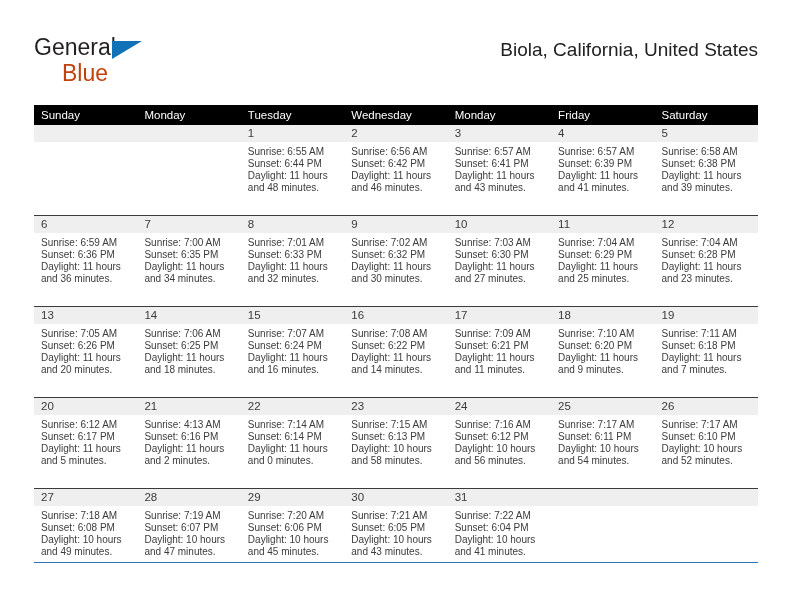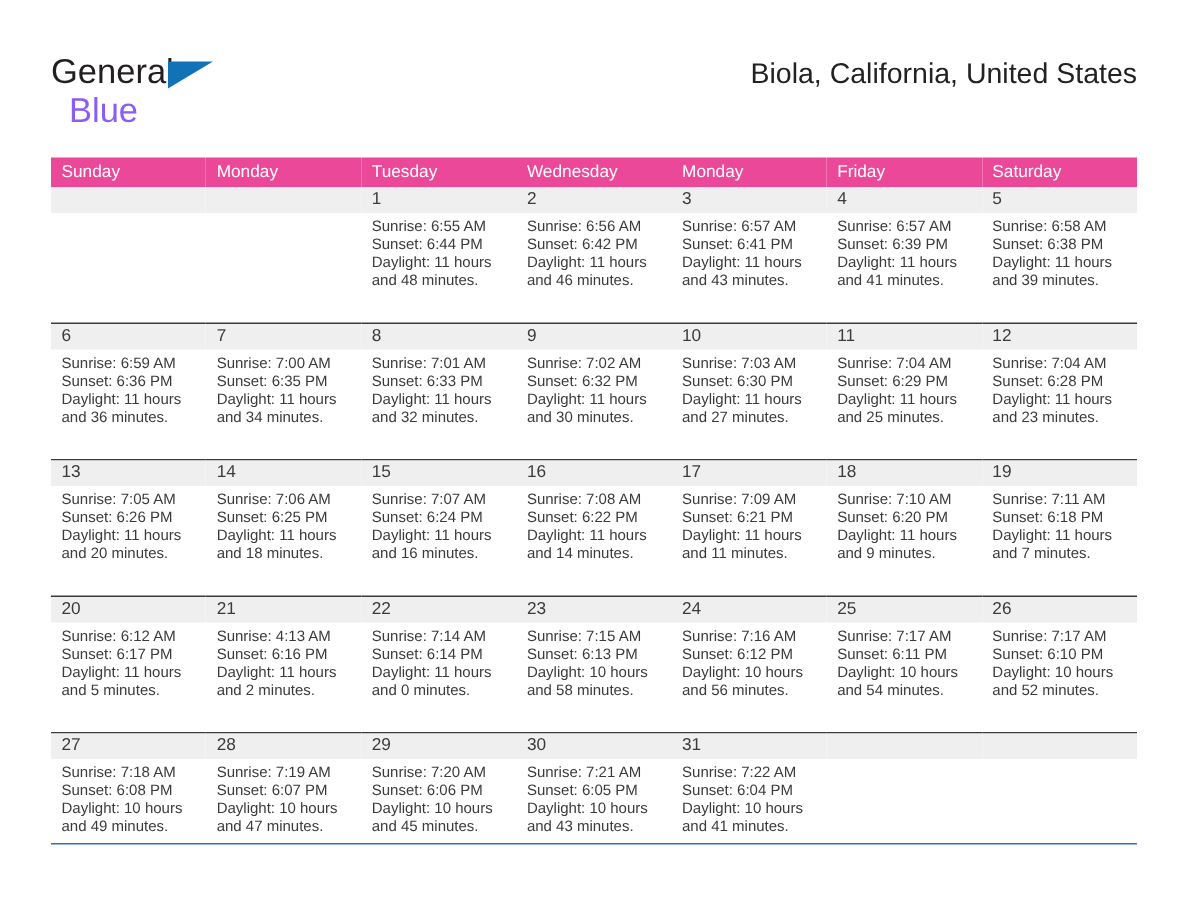--- a/index.html
+++ b/index.html
@@ -40,23 +40,23 @@
     font-size: 23px;
     line-height: 26px;
     color: #231f20;
     letter-spacing: 0px;
     display: block;
     height: 26px;
   }
   .brand-blue {
     font-size: 23px;
     line-height: 26px;
-    color: #8b5cf6;
+    color: #c2410c;
     display: block;
-    margin-left: 12px;
+    margin-left: 28px;
     height: 26px;
   }
   .brand-flag {
     position: absolute;
     left: 78px;
     top: 7px;
     width: 0;
     height: 0;
     border-left: 30px solid #1272b8;
     border-bottom: 18px solid transparent;
@@ -85,21 +85,21 @@
   
   .calendar {
     position: absolute;
     left: 34px;
     top: 105px;
     width: 724px;
     border-collapse: collapse;
     table-layout: fixed;
   }
   .calendar th {
-    background: #ec4899;
+    background: #000000;
     color: #ffffff;
     font-size: 11.5px;
     font-weight: normal;
     text-align: left;
     padding: 4px 0 4px 7px;
     height: 12px;
     vertical-align: middle;
   }
   .calendar td {
     width: 103.4px;

